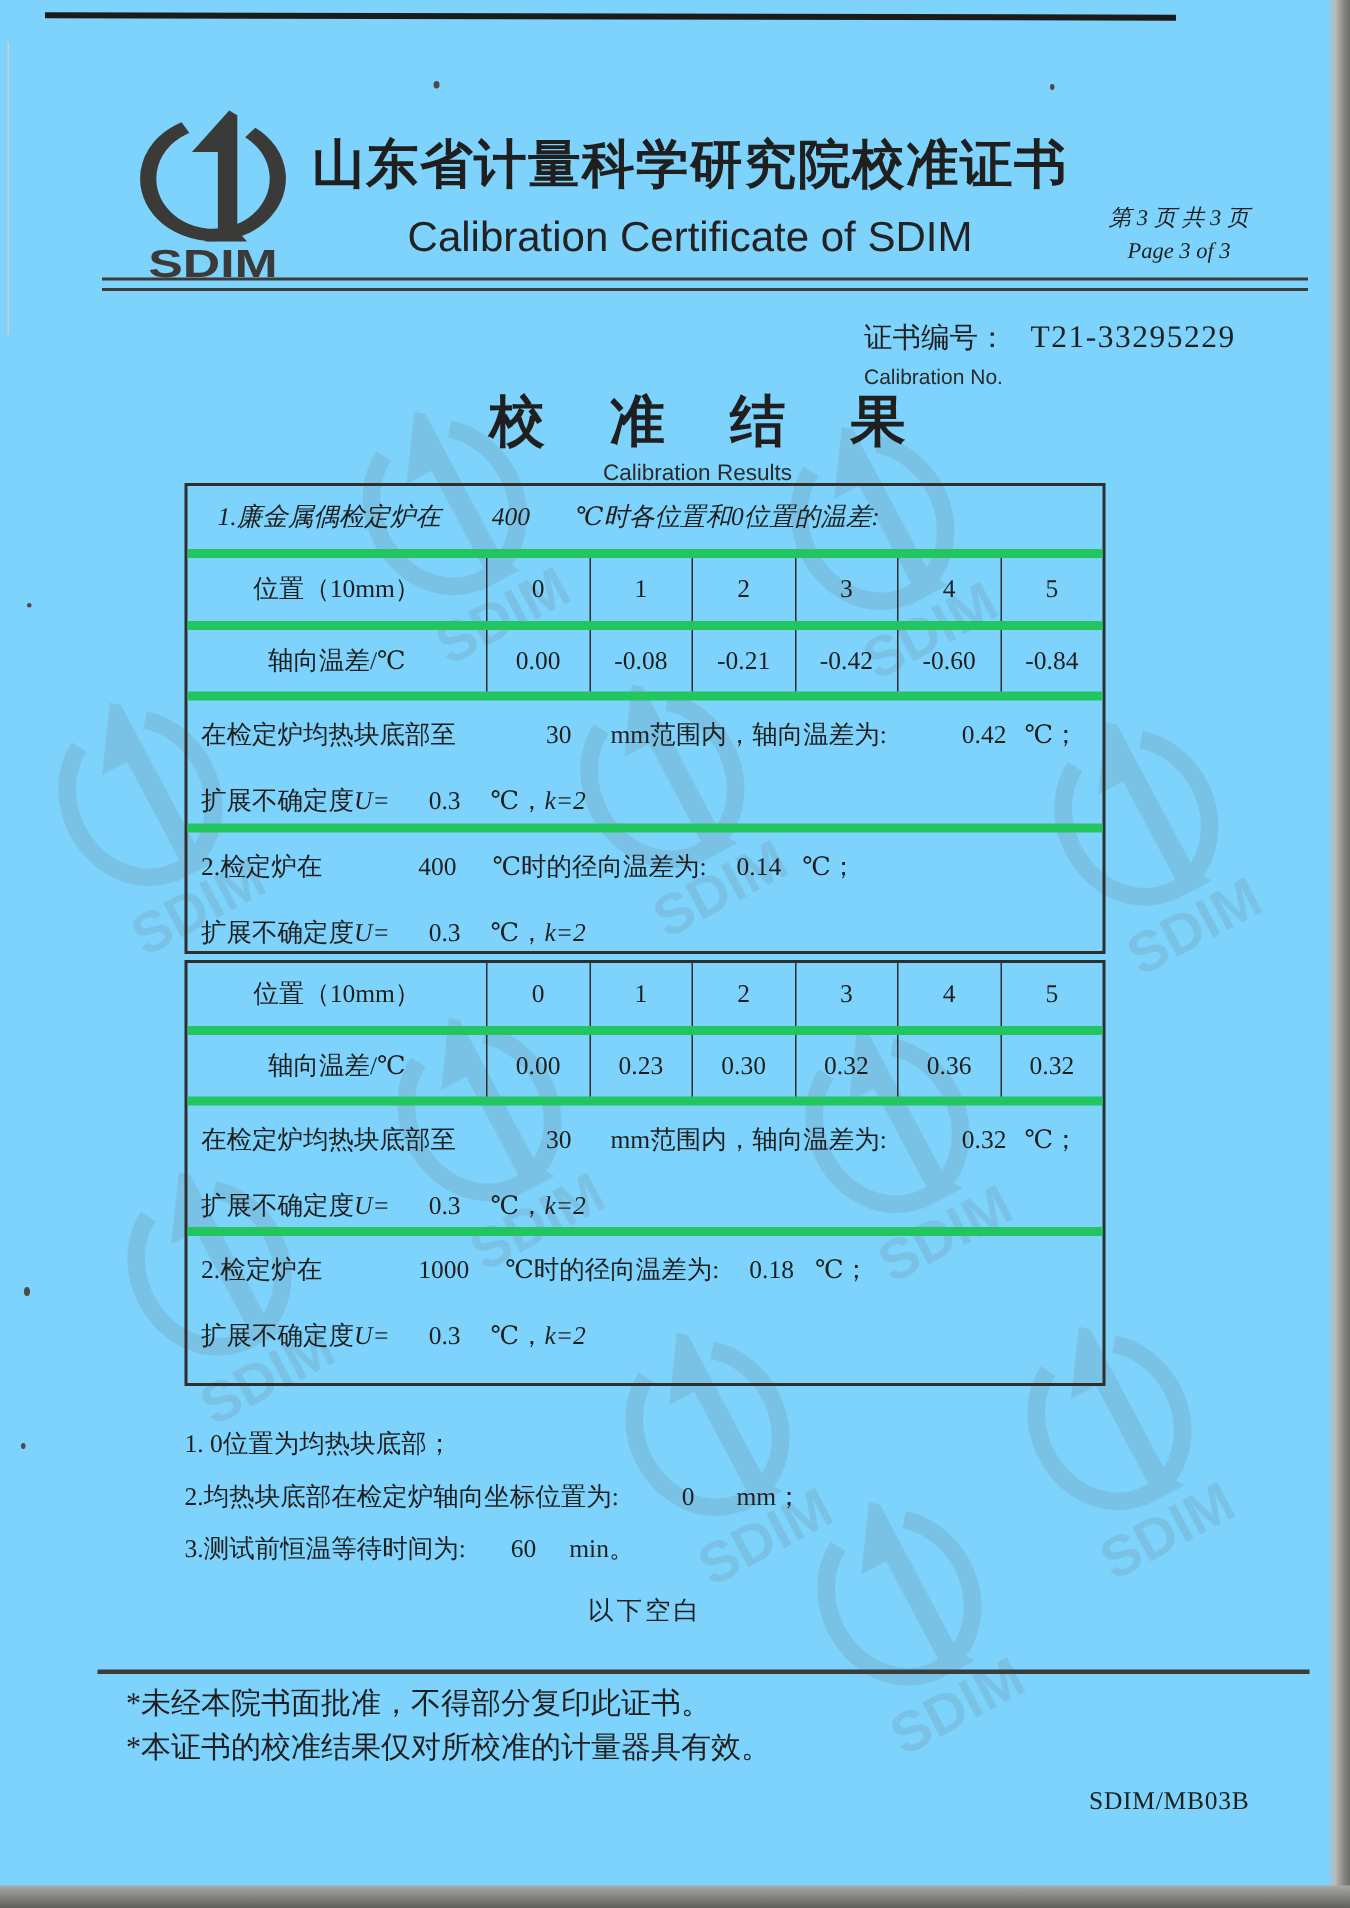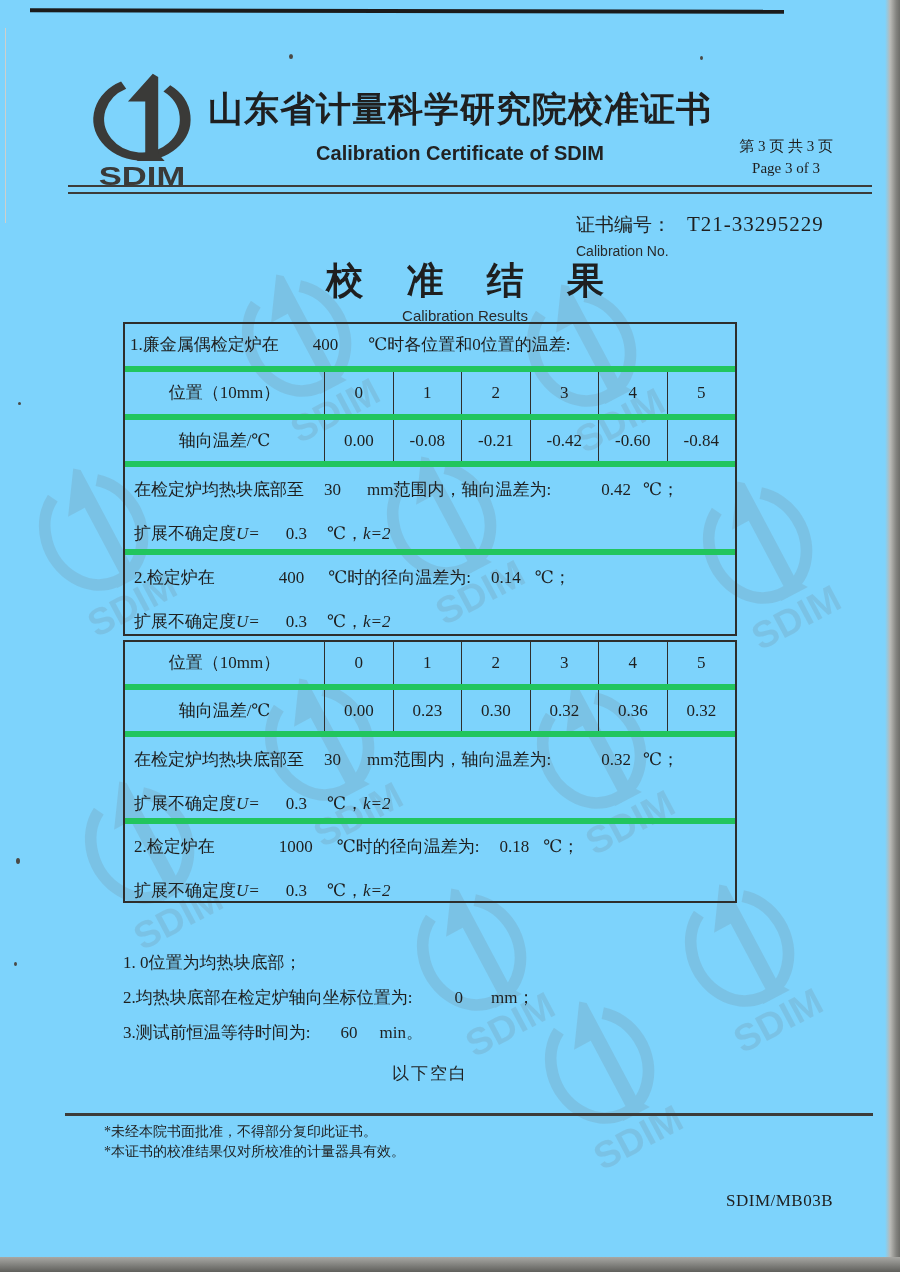--- a/index.html
+++ b/index.html
@@ -16,65 +16,65 @@
   .scan-right-strip{right:0;top:0;bottom:0;width:15px;
     background:linear-gradient(to right,rgba(230,230,228,0),#b9b9b5 35%,#83837f 75%,#6d6d69);}
   .scan-bottom-strip{left:0;right:0;bottom:0;height:15px;
     background:linear-gradient(to bottom,#a8a8a4,#5f5f5b);}
   .scan-left-line{left:5px;top:28px;width:1px;height:195px;background:#cfcfcb;}
   .speck{position:absolute;background:#4a4a46;border-radius:50%;z-index:4;}
   
   .logo{position:absolute;left:88px;top:72px;z-index:2;color:#3a3a38;}
   .hdr-titles{position:absolute;left:205px;top:86px;width:510px;text-align:center;z-index:2;}
   .hdr-cn{font-size:35px;font-weight:bold;letter-spacing:1px;}
-  .hdr-en{font-family:"Liberation Sans","DejaVu Sans",sans-serif;font-size:20px;font-weight:bold;margin-top:9px;color:#222;}
-  .hdr-page{position:absolute;left:716px;top:136px;width:140px;text-align:center;font-size:15px;line-height:1.45;z-index:2;}
+  .hdr-en{font-family:"Liberation Sans","DejaVu Sans",sans-serif;font-size:28px;font-weight:normal;margin-top:9px;color:#222;}
+  .hdr-page{position:absolute;left:716px;top:136px;width:140px;text-align:center;font-size:15px;line-height:1.45;z-index:2;font-style:italic;}
   .hdr-rule{position:absolute;left:68px;top:185px;width:804px;height:5px;
     border-top:2px solid #3c3c3a;border-bottom:2px solid #3c3c3a;z-index:2;}
   
   .cert{position:absolute;left:576px;top:212px;z-index:2;}
   .cert-row{font-size:19px;}
   .cert-no{font-size:21px;margin-left:16px;letter-spacing:1px;}
   .cert-en{font-family:"Liberation Sans","DejaVu Sans",sans-serif;font-size:14px;margin-top:5px;color:#2a2a2a;}
   
   .res-title{position:absolute;left:150px;top:256px;width:630px;text-align:center;z-index:2;}
   .res-cn{font-size:37px;font-weight:bold;word-spacing:34px;}
   .res-en{font-family:Liberation Sans, sans-serif;font-size:15px;margin-top:1px;color:#2a2a2a;}
   
   .cal-table{position:absolute;left:123px;width:614px;border:2px solid #2e2e2c;
     box-sizing:border-box;z-index:2;font-size:17px;background:transparent;}
   .t-row{border-top:6px solid #22c55e;}
   .t-row:first-child{border-top:none;}
-  .t-intro{height:42px;line-height:42px;padding-left:5px;white-space:nowrap;}
+  .t-intro{height:42px;line-height:42px;padding-left:20px;white-space:nowrap;font-style:italic;}
   .t-grid{display:grid;grid-template-columns:199px repeat(6,1fr);}
   .t-grid .t-cell{border-left:1px solid #2e2e2c;text-align:center;}
   .t-grid .t-cell:first-child{border-left:none;}
   .t-head .t-cell{line-height:42px;height:42px;}
   .t-vals .t-cell{line-height:41px;height:41px;}
   .t-block{padding:11px 0 0 9px;box-sizing:border-box;white-space:nowrap;}
   .t-line{line-height:23px;}
   .t-line + .t-line{margin-top:21px;}
   .fill{display:inline-block;}
   .gA{margin:0 30px 0 34px;}
-  .gB{margin:0 26px 0 20px;}
+  .gB{margin:0 26px 0 60px;}
   .gC{margin:0 12px 0 50px;}
   .gD{margin:0 20px 0 26px;}
   .gE{margin:0 24px 0 64px;}
   .gF{margin:0 14px 0 20px;}
   i.it{font-style:italic;}
   
   .notes{position:absolute;left:123px;top:952px;width:614px;font-size:17px;z-index:2;}
   .notes .n-line{margin-top:13px;line-height:22px;white-space:nowrap;}
   .notes .n-line:first-child{margin-top:0;}
   .gN1{margin:0 28px 0 42px;}
   .gN2{margin:0 22px 0 30px;}
   .end-mark{text-align:center;margin-top:18px;letter-spacing:2px;}
   
   .ftr-rule{position:absolute;left:65px;top:1113px;width:808px;height:2.5px;background:#3c3c3a;z-index:2;}
-  .ftr-notes{position:absolute;left:104px;top:1122px;font-size:14px;line-height:1.45;z-index:2;}
+  .ftr-notes{position:absolute;left:84px;top:1122px;font-size:20px;line-height:1.45;z-index:2;}
   .form-code{position:absolute;left:726px;top:1191px;font-size:17px;letter-spacing:.5px;z-index:2;}
 </style>
 </head>
 <body>
 
 <svg width="0" height="0" style="position:absolute">
   <symbol id="sdim-mark" viewBox="0 0 100 142">
     <path d="M73 20 A40 46 0 1 1 33 16" fill="none" stroke="currentColor" stroke-width="10"></path>
     <path d="M60 2 L65 6 L65 100 L71 109 L45 109 L53 100 L53 36 L37 36 Z" fill="currentColor"></path>
     <text x="50" y="138" text-anchor="middle" font-size="32" font-weight="bold" font-family="Liberation Sans, DejaVu Sans, sans-serif" fill="currentColor">SDIM</text>
@@ -205,21 +205,21 @@
       <div class="t-cell">0.32</div>
     </div>
     <div class="t-row t-block" style="height:87px">
       <div class="t-line">
         <span>在检定炉均热块底部至</span><span class="fill gB">30</span><span>mm范围内，轴向温差为:</span><span class="fill gC">0.32</span><span>℃；</span>
       </div>
       <div class="t-line">
         <span>扩展不确定度</span><i class="it">U=</i><span class="fill gD">0.3</span><span>℃，</span><i class="it">k=2</i>
       </div>
     </div>
-    <div class="t-row t-block" style="height:83px">
+    <div class="t-row t-block" style="height:104px">
       <div class="t-line">
         <span>2.检定炉在</span><span class="fill gE">1000</span><span>℃时的径向温差为:</span><span class="fill gF">0.18</span><span>℃；</span>
       </div>
       <div class="t-line">
         <span>扩展不确定度</span><i class="it">U=</i><span class="fill gD">0.3</span><span>℃，</span><i class="it">k=2</i>
       </div>
     </div>
   </div>
 
   <div class="notes">

